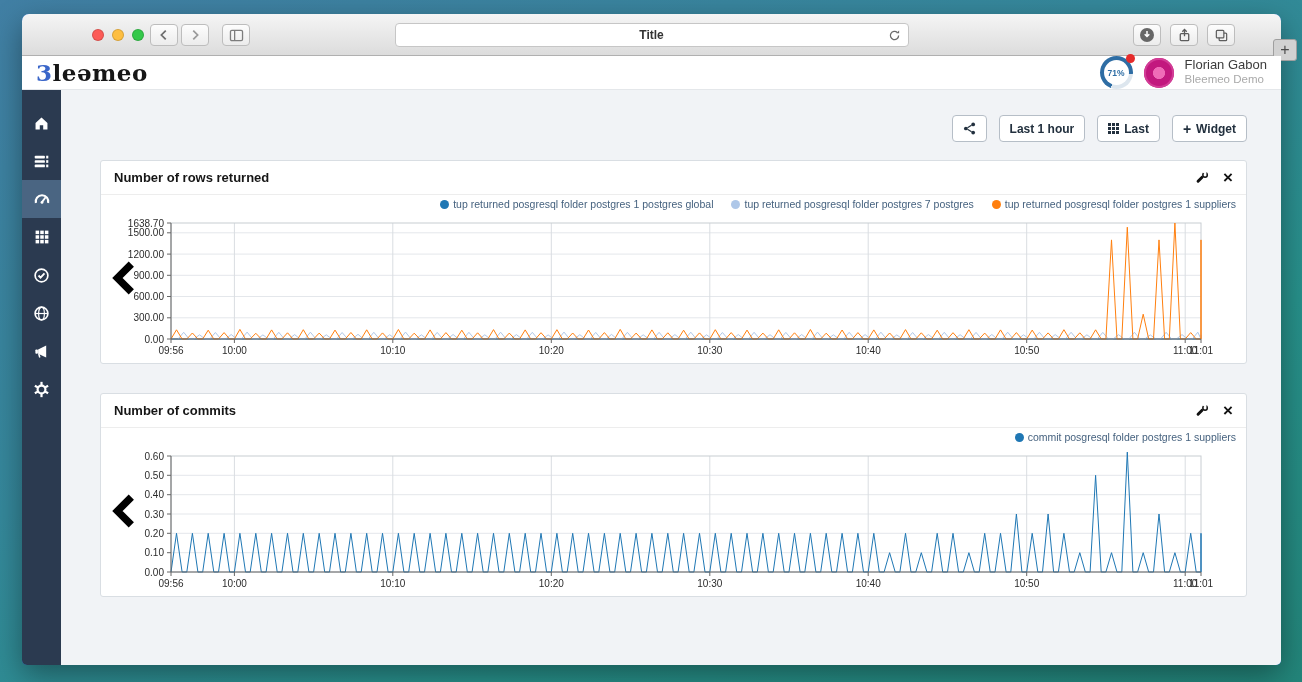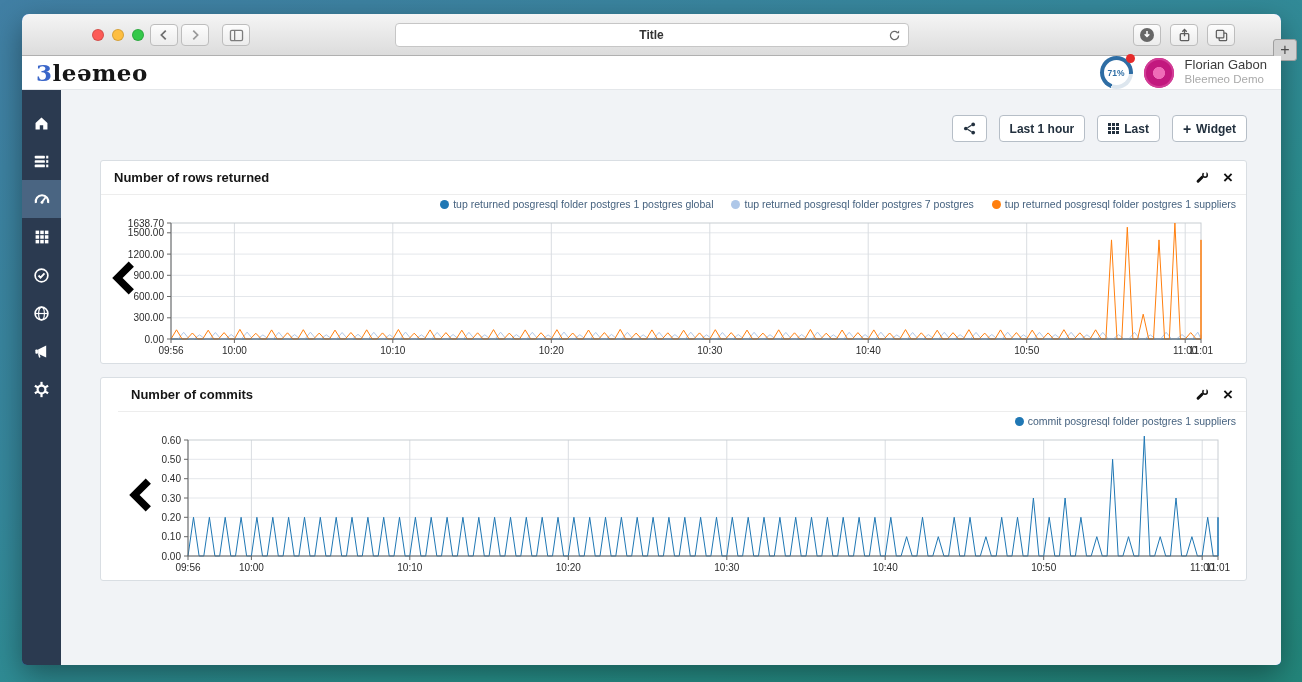--- a/index.html
+++ b/index.html
@@ -66,21 +66,21 @@
   
   .main { position:absolute; top:76px; left:39px; right:0; bottom:0;
           background:#f1f3f6; border-radius:0 0 5px 0; }
   .toolbar { position:absolute; top:25px; right:34px; display:flex; gap:12px;justify-content:center; }
   .tbtn { height:27px; padding:0 10px; background:#fff; border:1px solid #b6bec7;
           border-radius:4px; display:flex; align-items:center; gap:5px;
           font-size:12px; font-weight:bold; color:#22303e; cursor:pointer; }
 
   .panel { position:absolute; left:39px; width:1147px; height:204px; background:#fff;
            border:1px solid #d9dee3; border-radius:3px; }
-  .panel1 { top:70px; } .panel2 { top:287px;padding-left:17px; }
+  .panel1 { top:70px; } .panel2 { top:303px; }
   .panel-h { height:34px; border-bottom:1px solid #ededed; display:flex; align-items:center;
              padding:0 13px; }
   .ptitle { font-size:13px; font-weight:bold; color:#161616; }
   .picons { margin-left:auto; display:flex; align-items:center; gap:14px; }
   .xicon { font-size:17px; font-weight:bold; color:#111; line-height:14px; cursor:pointer; }
   .panel-b { position:relative; height:168px; }
   .legend { position:absolute; top:3px; right:10px; display:flex; gap:18px;
             align-items:flex-end; font-size:10.5px; color:#46627f; }
   .legend .li { display:flex; align-items:center; gap:4px; }
   .legend .dot { width:9px; height:9px; border-radius:50%; display:inline-block; }

